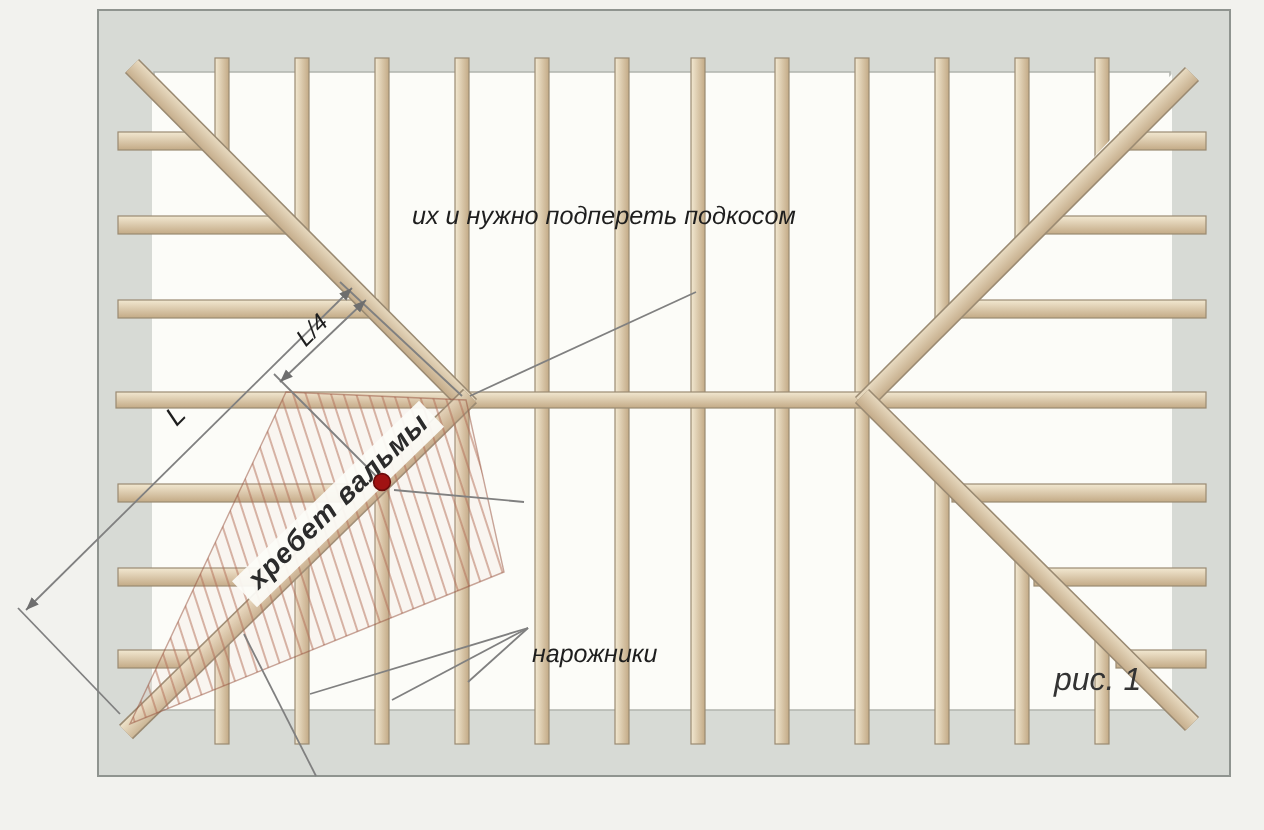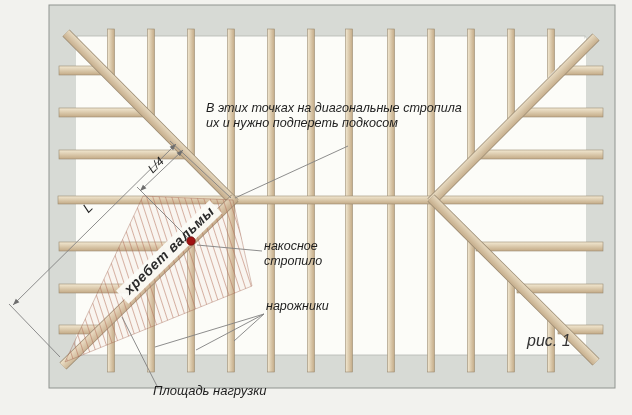--- a/index.html
+++ b/index.html
@@ -14,21 +14,21 @@
   .lbl{
     position:absolute;
     color:#1e1e1e;
     font-style:italic;
     font-size:12.5px;
     line-height:1.18;
     white-space:nowrap;
   }
   .annotation{left:206px;top:101px;font-size:12.6px;line-height:1.2;}
   .lbl-nakos{left:264px;top:239px;}
-  .lbl-narozh{left:266px;top:299px;}
+  .lbl-narozh{left:266px;top:320px;}
   .lbl-area{left:153px;top:383px;font-size:13px;}
   .lbl-ridge{
     left:103px;top:242px;width:132px;
     text-align:center;
     transform:rotate(-44deg);
     transform-origin:center;
     font-size:14px;font-weight:600;color:#2b2b2b;
     letter-spacing:0.5px;
   }
   .lbl-L{left:70px;top:200px;width:36px;text-align:center;transform:rotate(-45deg);font-size:13.5px;}
@@ -149,34 +149,28 @@
     <line x1="264" y1="314" x2="155" y2="347"></line>
     <line x1="264" y1="314" x2="196" y2="350"></line>
     <line x1="264" y1="314" x2="234" y2="341"></line>
     <line x1="158" y1="388" x2="122" y2="317"></line>
   </g>
 
   <circle cx="191" cy="241" r="4.2" fill="#a01212" stroke="#6d0b0b" stroke-width="0.8"></circle>
 </svg>
 
 <div class="lbl annotation">
-  <div>В этих точках на диагональные стропила</div>
   <div>их и нужно подпереть подкосом</div>
 </div>
 
 <div class="lbl lbl-ridge">хребет вальмы</div>
 
-<div class="lbl lbl-nakos">
-  <div>накосное</div>
-  <div>стропило</div>
-</div>
 
 <div class="lbl lbl-narozh">нарожники</div>
 
-<div class="lbl lbl-area">Площадь нагрузки</div>
 
 <div class="lbl lbl-L">L</div>
 
 <div class="lbl lbl-L4">L/4</div>
 
 <div class="lbl lbl-fig">рис. 1</div>
 
 </div>
 
 </body></html>

